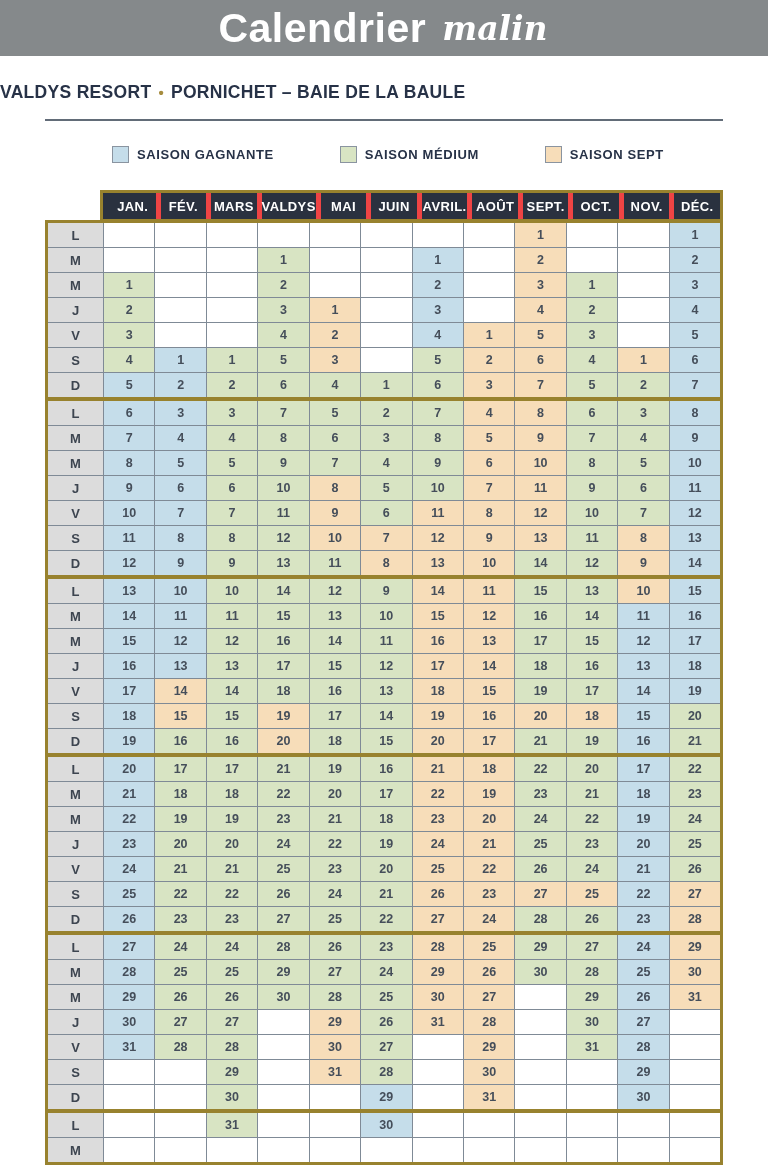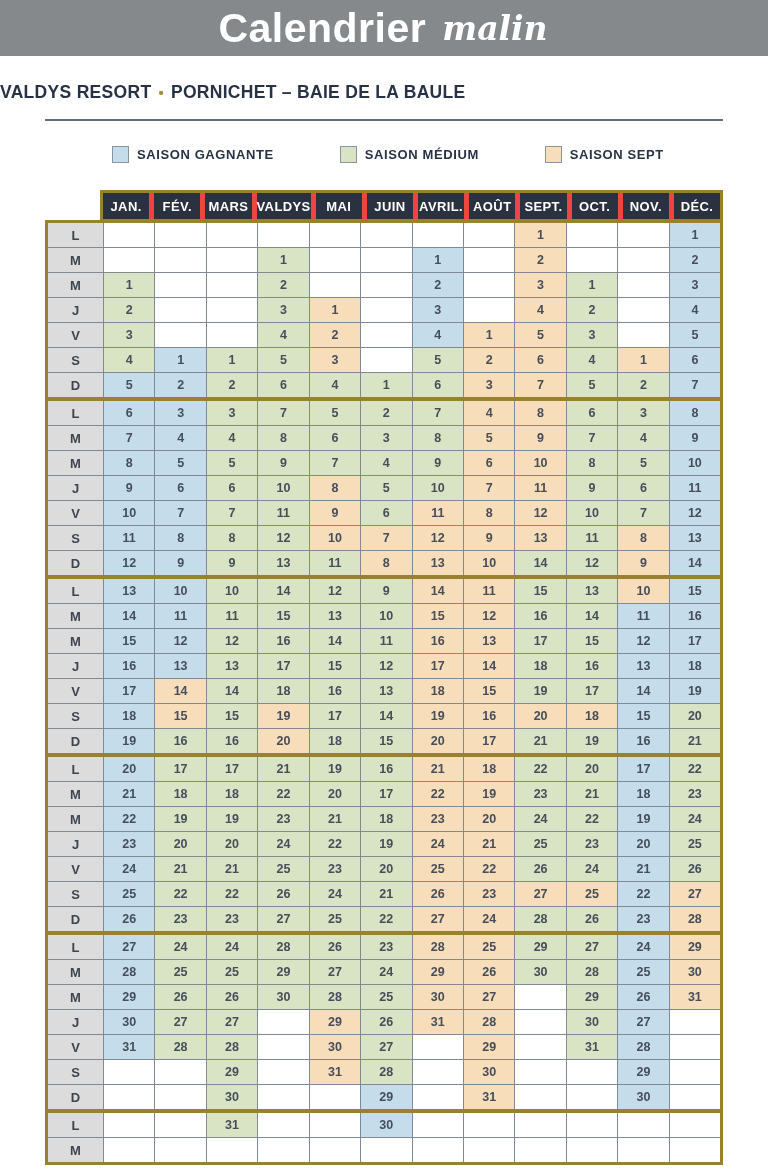--- a/index.html
+++ b/index.html
@@ -16,21 +16,21 @@
   .divider{width:678px;margin:16px 0 0 45px;border-top:2px solid #626c78;height:0;}
   .legend{display:flex;margin:25px 0 0 112px;gap:66px;}
   .legend-item{display:flex;align-items:center;gap:8px;}
   .swatch{width:17px;height:17px;border:1px solid #8a94a0;box-sizing:border-box;}
   .sw-0{background:var(--c-G,#c5ddea);}
   .sw-1{background:var(--c-M,#d8e4c3);}
   .sw-2{background:var(--c-H,#f7ddb9);}
   .legend-label{font-size:13px;font-weight:bold;letter-spacing:.6px;color:#273247;}
   .cal{width:678px;margin:27px 0 0 45px;}
   .mh-row{display:flex;margin-left:55px;border:3px solid var(--gold,#98822e);
-          background:var(--hdr,#2a313f);height:26px;}
+          background:var(--hdr,#2a313f);height:26px;padding-left:7px;}
   .mh-cell{flex:1;display:flex;align-items:center;justify-content:center;color:#fff;
            font-weight:bold;font-size:13px;letter-spacing:.4px;border-left:5px solid #ef4444;}
   .mh-cell:first-child{border-left:none;}
   .week-block{border:3px solid var(--gold,#98822e);margin-top:-2px;background:#fff;}
   .row{display:flex;height:24px;}
   .row + .row{border-top:1px solid var(--grid,#7f8a96);}
   .cell{flex:1;display:flex;align-items:center;justify-content:center;font-size:12.5px;
         font-weight:bold;color:#454e5a;border-left:1px solid var(--grid,#7f8a96);
         box-sizing:border-box;}
   .cell:first-child{border-left:none;}

